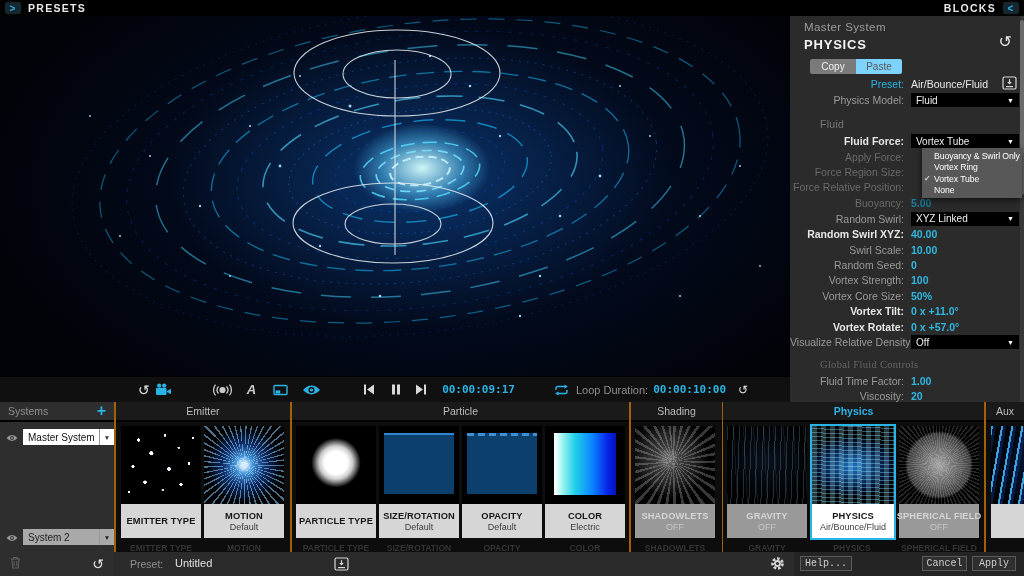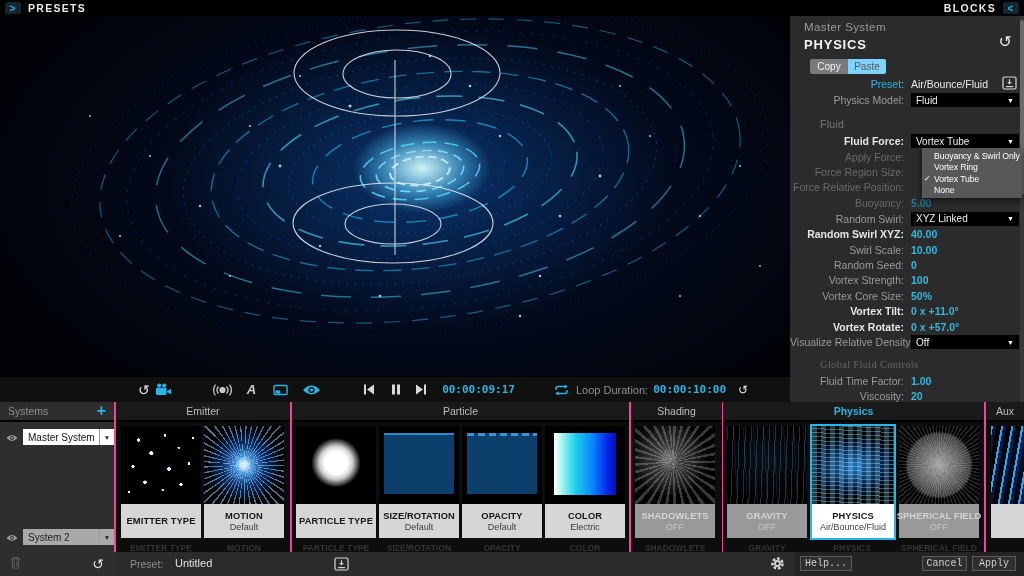--- a/index.html
+++ b/index.html
@@ -34,21 +34,21 @@
   .aicon{font-style:italic;font-weight:bold;font-size:13px;color:#cdcdcd;}
 
   
   .panel{position:absolute;left:790px;top:16px;width:234px;height:386px;background:#2b2b2b;z-index:30;}
   .scrolltrack{position:absolute;right:0;top:0;width:4px;height:386px;background:#383838;}
   .scrollthumb{position:absolute;right:0;top:4px;width:4px;height:175px;background:#6a6a6a;border-radius:2px;}
   .sysname{position:absolute;left:14px;top:5px;font-size:11.5px;color:#9c9c9c;letter-spacing:.4px;}
   .ptitle{position:absolute;left:14px;top:21px;font-size:13px;font-weight:bold;color:#f2f2f2;letter-spacing:.8px;}
   .reset-top{position:absolute;right:12px;top:18px;color:#eaeaea;font-size:16px;line-height:1;}
   .copypaste{position:absolute;left:20px;top:43px;display:flex;}
-  .cbtn{width:38px;height:15px;font-size:10px;display:flex;align-items:center;justify-content:center;}
+  .cbtn{width:46px;height:15px;font-size:10px;display:flex;align-items:center;justify-content:center;}
   .cbtn.copy{background:#7a7a7a;color:#f2f2f2;border-radius:2px 0 0 2px;}
   .cbtn.paste{background:#7dd3fc;color:#585858;border-radius:0 2px 2px 0;}
   .prows{position:absolute;left:0;top:60px;right:0;}
   .prow{display:flex;align-items:center;height:15.4px;position:relative;}
   .prow.dd{height:16px;}
   .plabel{width:114px;text-align:right;padding-right:7px;font-size:10.5px;color:#9a9a9a;
           white-space:nowrap;flex:none;}
   .plabel.em{color:#e6e6e6;font-weight:bold;}
   .plabel.dim{color:#6a6a6a;}
   .pvalue{font-size:10.5px;color:#2fb8e0;font-weight:bold;}
@@ -61,21 +61,21 @@
         color:#777;letter-spacing:.3px;}
   .psec.glob{height:20px;color:#666;font-family:Liberation Serif, serif;}
   .saveicon{position:absolute;right:7px;top:0px;}
   .menu{position:absolute;left:132px;top:132px;width:100px;background:#585858;z-index:50;
         box-shadow:0 2px 7px rgba(0,0,0,.65);padding:2px 0;}
   .mi{height:11.5px;display:flex;align-items:center;font-size:8.7px;color:#fff;
       padding:0 2px 0 12px;white-space:nowrap;position:relative;letter-spacing:-0.1px;}
   .mi .chk{position:absolute;left:2px;font-size:8px;}
 
   
-  .blocks{position:absolute;left:0;top:402px;width:1024px;height:150px;background:#ec4899;}
+  .blocks{position:absolute;left:0;top:402px;width:1024px;height:150px;background:#a16207;}
   .sec{position:absolute;top:0;height:150px;background:#0d0d0d;overflow:hidden;}
   .sec .hdr{height:20px;background:#1a1a1a;display:flex;align-items:center;justify-content:center;
             font-size:10.5px;color:#bcbcbc;border-bottom:2px solid #000;box-sizing:border-box;}
   .sec .hdr.sel{color:#29b4e6;font-weight:bold;}
   .card{position:absolute;top:24px;width:80px;}
   .thumb{height:78px;background:#000;}
   .lbl{height:34px;background:#d6d6d6;display:flex;flex-direction:column;align-items:center;
        justify-content:center;text-align:center;gap:1px;}
   .lbl .t{font-size:9.3px;font-weight:bold;color:#161616;letter-spacing:.1px;white-space:nowrap;}
   .lbl .s{font-size:9px;color:#3c3c3c;white-space:nowrap;}

